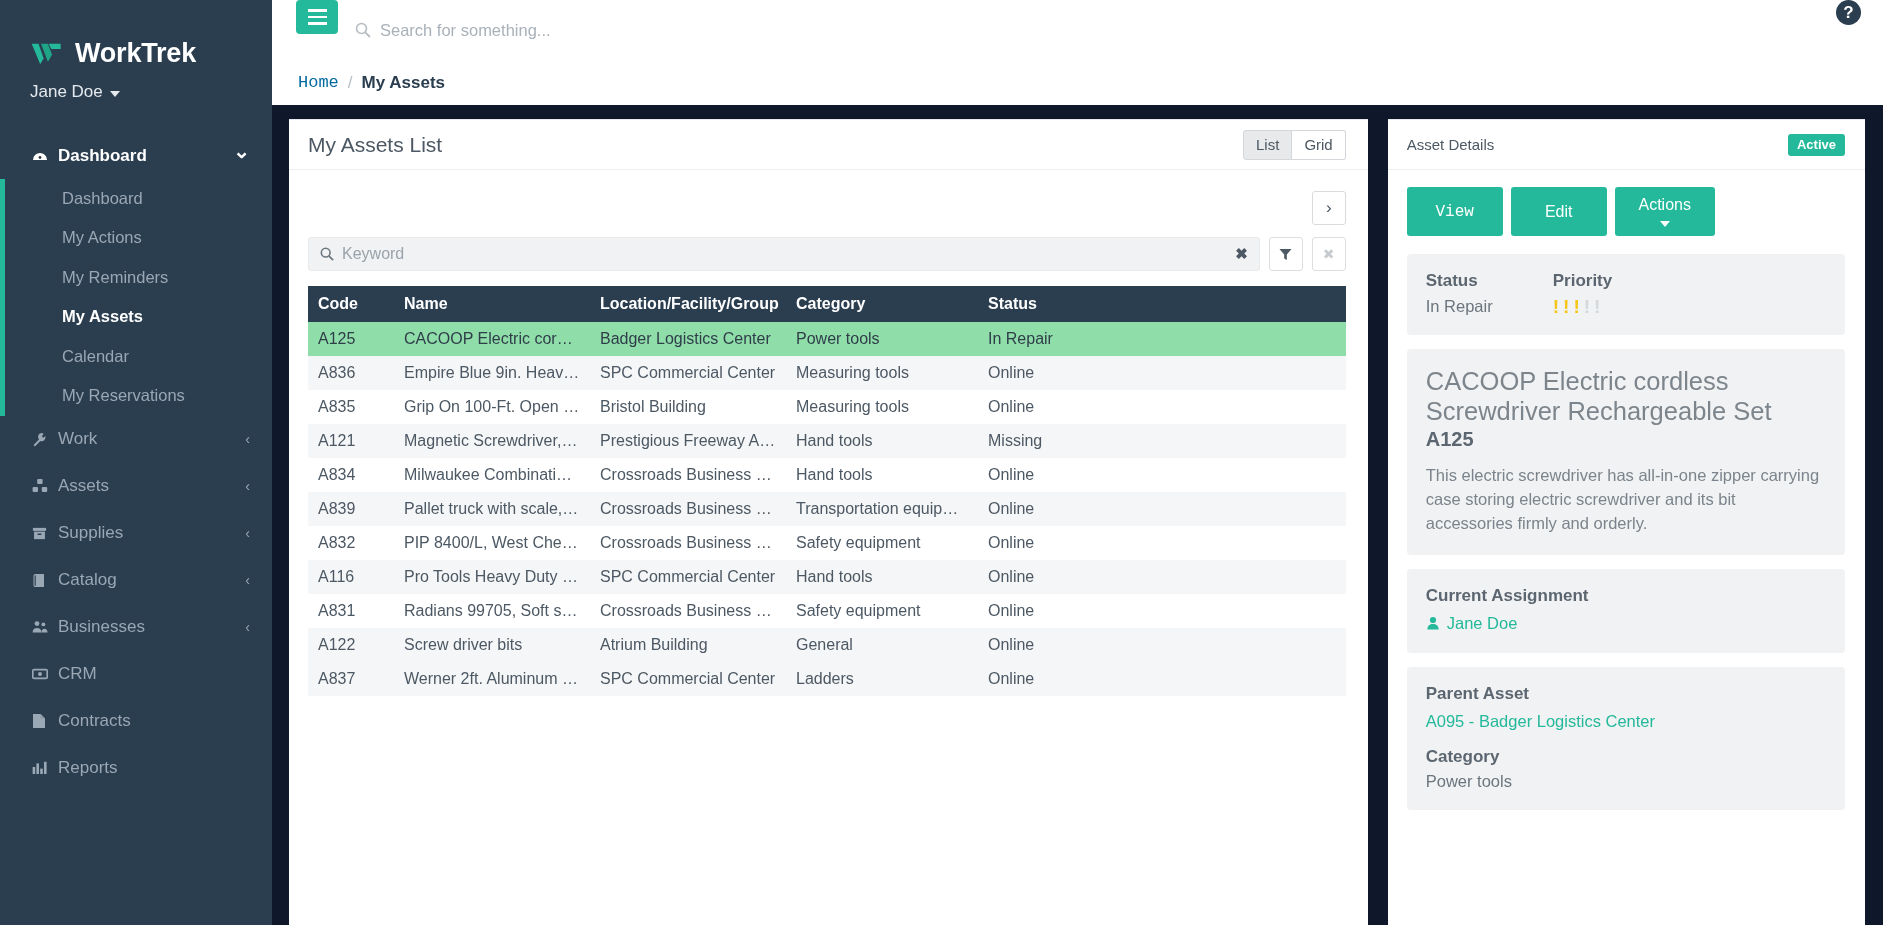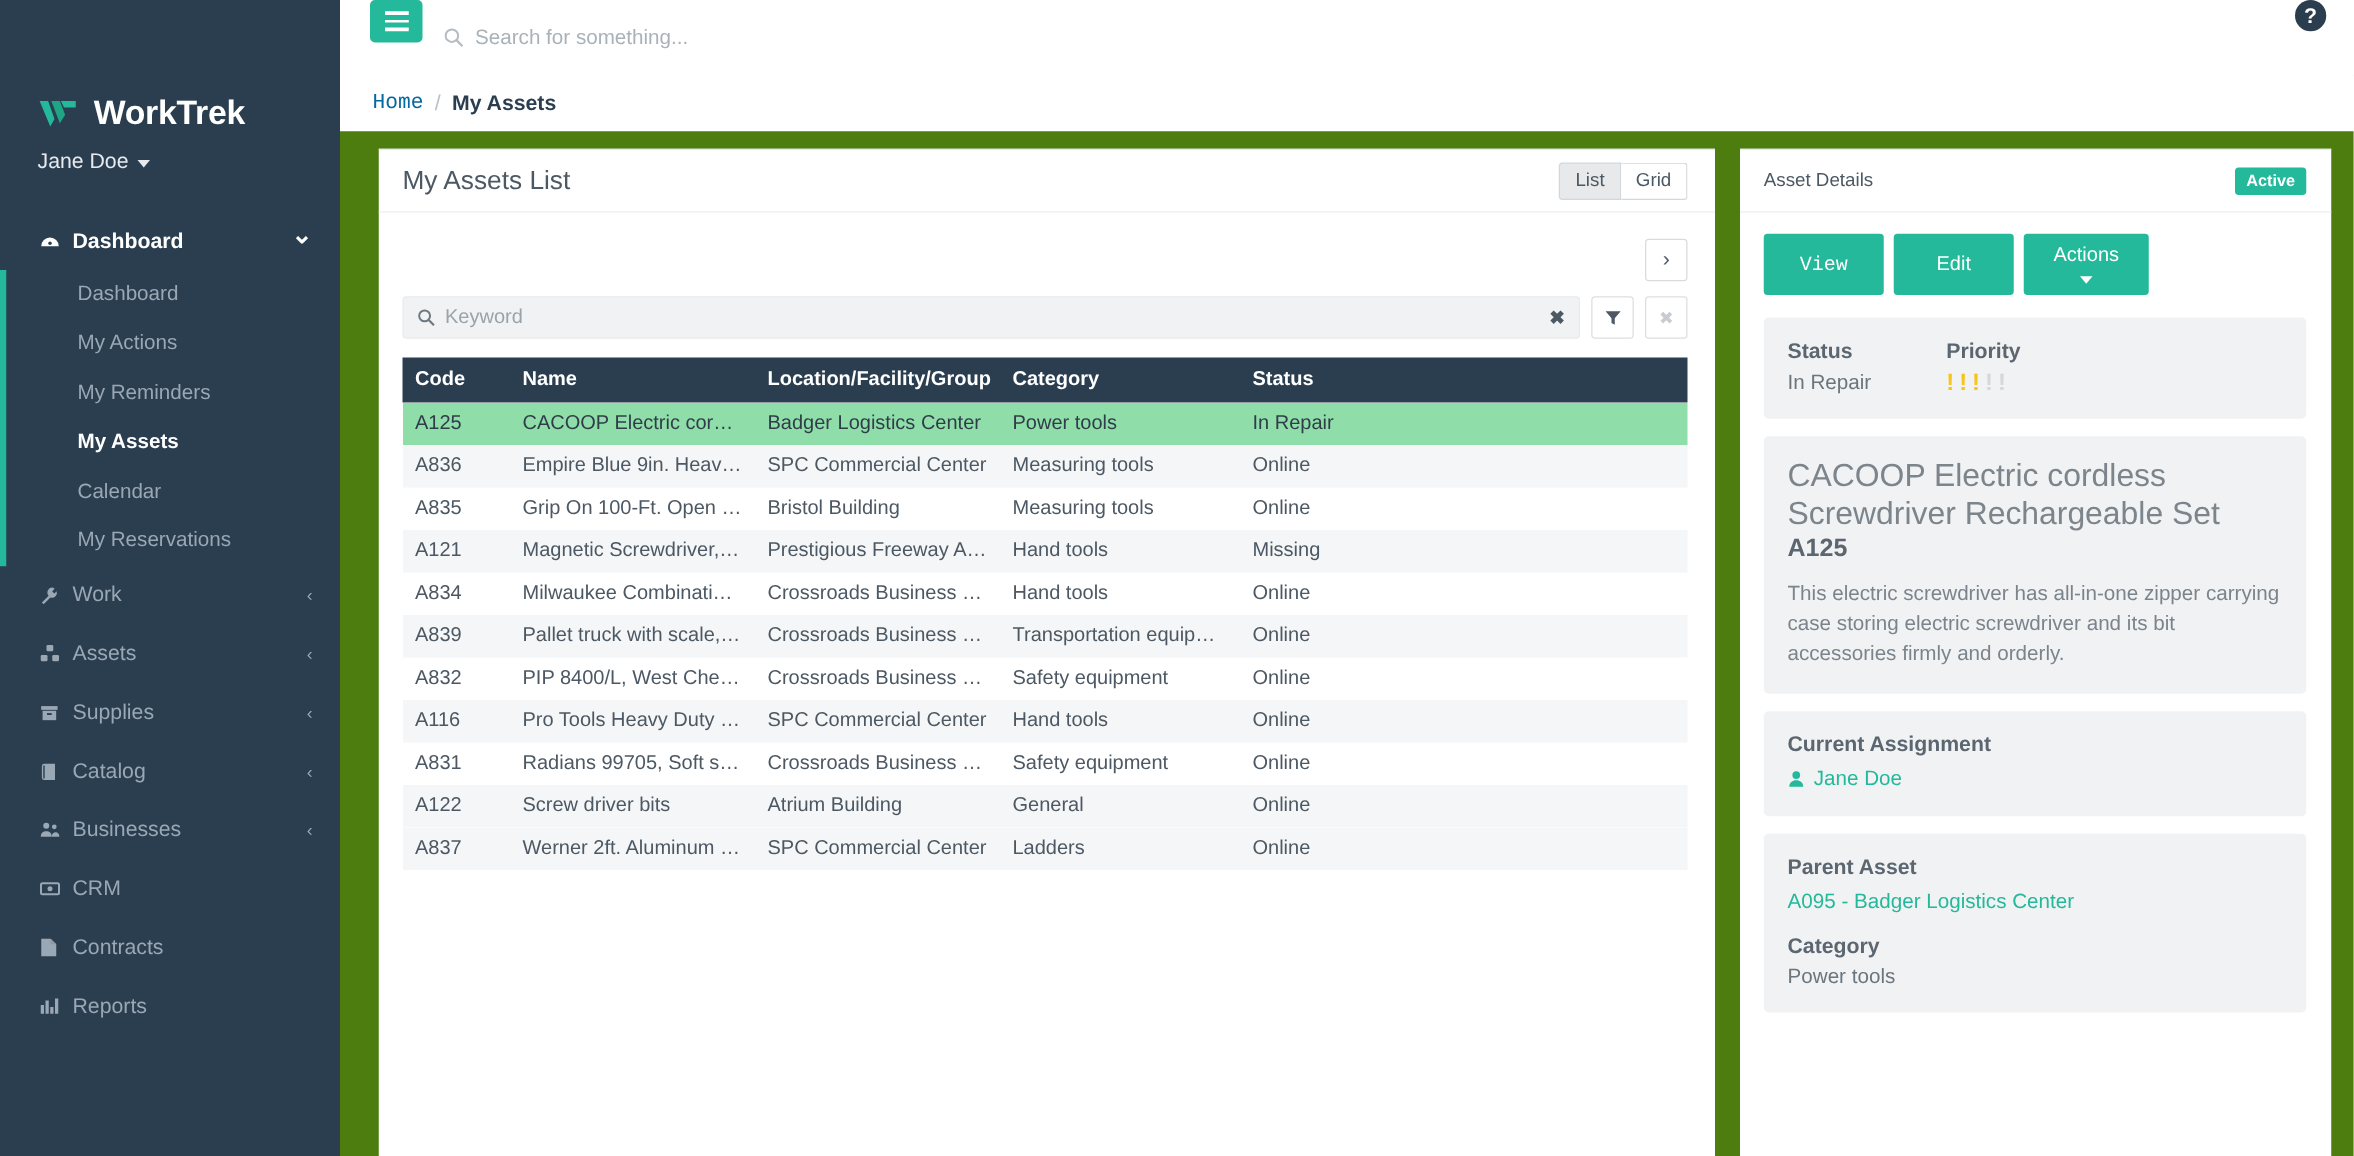--- a/index.html
+++ b/index.html
@@ -12,21 +12,21 @@
   body { position: relative; }
 
   
   #sidebar {
     position: absolute; left: 0; top: 0;
     width: 272px; height: 925px;
     background: #2b3e50;
     overflow: hidden;
   }
   #sidebar-head { padding: 38px 0 0 30px; position: relative; }
-  .brand-row { display: flex; align-items: center; gap: 11px; margin-top: 37px; }
+  .brand-row { display: flex; align-items: center; gap: 11px; }
   .brand-logo { width: 34px; height: 26px; display: block; }
   .brand-name {
     color: #ffffff; font-size: 27px; font-weight: bold; letter-spacing: -0.2px;
   }
   .user-row {
     margin-top: 13px; color: #e6eaee; font-size: 17px;
     display: flex; align-items: center; gap: 7px; cursor: pointer;
   }
   .caret-down {
     width: 0; height: 0; border-left: 5px solid transparent;
@@ -97,21 +97,21 @@
     background: #ffffff; display: flex; align-items: center;
     padding-left: 26px; font-size: 17px;
   }
   .crumb-link { color: #0369a1; cursor: pointer; font-family: Liberation Mono, monospace; }
   .crumb-sep { color: #b8c0c8; margin: 0 9px; }
   .crumb-cur { color: #2b3e50; font-weight: bold; }
 
   
   #page {
     position: absolute; left: 272px; top: 105px; right: 0; bottom: 0;
-    background: #4d7c0f; padding: 14px 18px 0 31px;
+    background: #0f172a; padding: 14px 18px 0 17px;
     display: flex; gap: 20px; align-items: center;
   }
 
   
   #list-card {
     width: 1112px; background: #ffffff; min-height: 806px;
     border-top: 1px solid #e6e9ed;
   }
   #list-card-head {
     height: 50px; display: flex; align-items: center;

